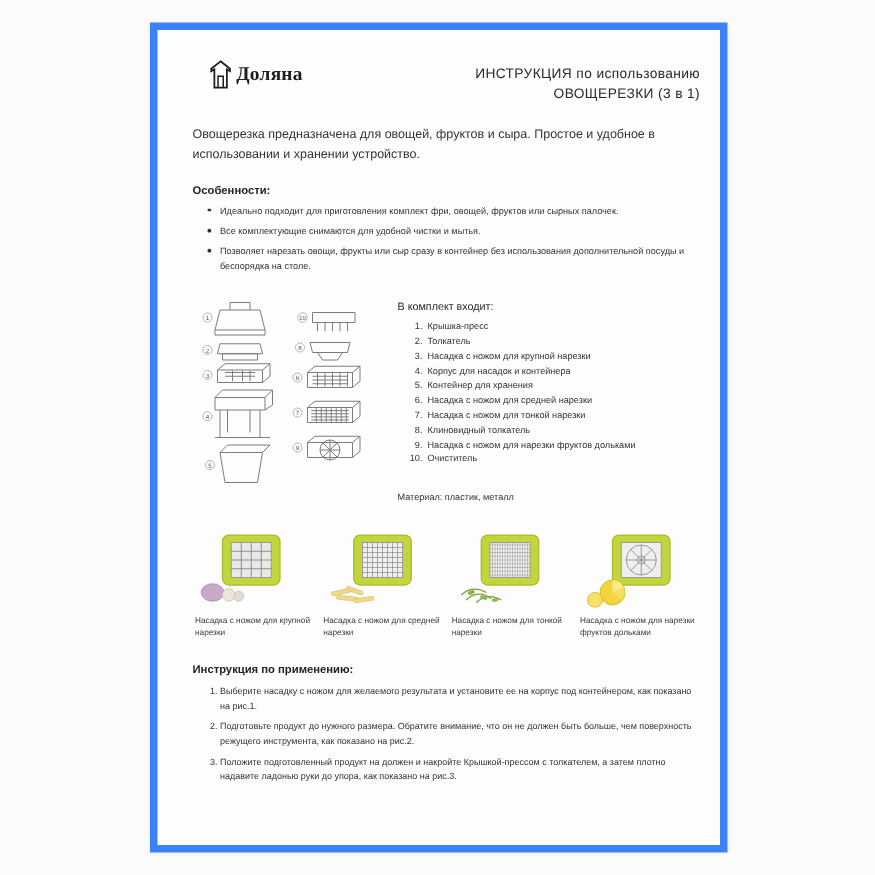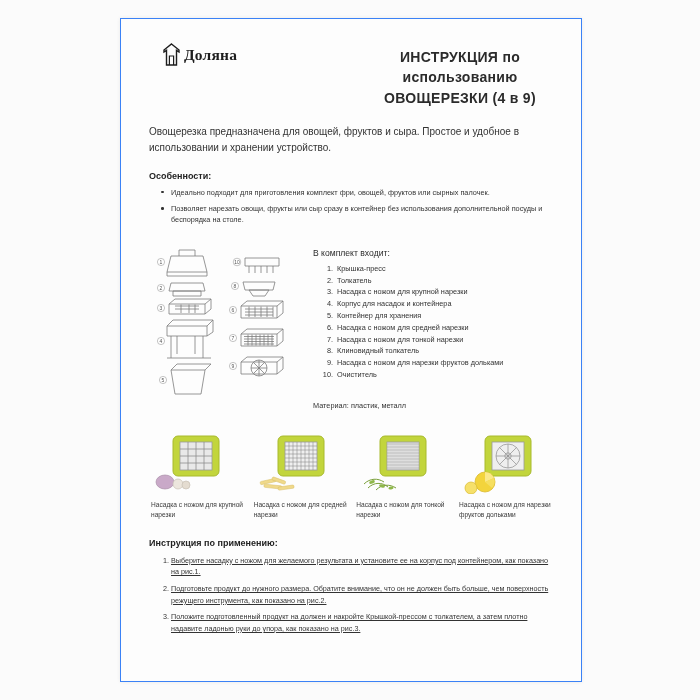--- a/index.html
+++ b/index.html
@@ -20,21 +20,21 @@
     height: 700px;
     background: #fbfbfb;
   }
   .sheet {
     position: absolute;
     left: 120px;
     top: 18px;
     width: 462px;
     height: 664px;
     background: #fdfdfd;
-    border: 1px solid #3b82f6;
+    border: 6px solid #3b82f6;
     box-shadow: 0 0 4px rgba(0,0,0,0.07);
     box-sizing: border-box;
     padding: 0;
   }
   .inner {
     position: absolute;
     left: 28px;
     top: 24px;
     width: 406px;
   }
@@ -58,23 +58,23 @@
     height: 24px;
   }
   .brand-name {
     font-family: "Liberation Serif", serif;
     font-weight: bold;
     font-size: 15.5px;
     letter-spacing: 0.2px;
     color: #1d1d1d;
   }
   .doc-title {
-    text-align: center;
-    font-size: 14px;
-    font-weight: bold;
+    text-align: right;
+    font-size: 11px;
+    font-weight: normal;
     line-height: 1.45;
     letter-spacing: 0.3px;
     padding-top: 4px;
     width: 190px;
   }
 
   
   .intro {
     font-size: 10px;
     line-height: 1.65;
@@ -177,21 +177,20 @@
   
   .usage {
     margin-top: 18px;
   }
   ol.usage-list {
     margin: 7px 0 0 0;
     padding-left: 22px;
     font-size: 7.2px;
     line-height: 1.62;
     color: #333;
-    text-decoration: underline;
   }
   ol.usage-list li {
     margin-bottom: 5px;
   }
 </style>
 </head>
 <body>
 
 <div class="page">
   <div class="sheet">
@@ -202,29 +201,30 @@
           <span class="brand-mark">
             <svg width="17" height="24" viewBox="0 0 17 24">
               <path d="M8.5 1 L16 7 L16 9 L13.5 7.4 L13.5 22 L3.5 22 L3.5 7.4 L1 9 L1 7 Z" fill="none" stroke="#1d1d1d" stroke-width="1.4"></path>
               <path d="M6.4 22 L6.4 13 L10.6 13 L10.6 22" fill="none" stroke="#1d1d1d" stroke-width="1.2"></path>
             </svg>
           </span>
           <span class="brand-name">Доляна</span>
         </div>
         <div class="doc-title">
           <div>ИНСТРУКЦИЯ  по использованию</div>
-          <div>ОВОЩЕРЕЗКИ (4 в 9)</div>
+          <div>ОВОЩЕРЕЗКИ (3 в 1)</div>
         </div>
       </div>
 
       <div class="intro">Овощерезка предназначена для овощей, фруктов и сыра. Простое и удобное в использовании и хранении устройство.</div>
 
       <div class="section-title">Особенности:</div>
       <ul class="features">
         <li>Идеально подходит для приготовления комплект фри, овощей, фруктов или сырных палочек.</li>
+        <li>Все комплектующие снимаются для удобной чистки и мытья.</li>
         <li>Позволяет нарезать овощи, фрукты или сыр сразу в контейнер без использования дополнительной посуды и беспорядка на столе.</li>
       </ul>
 
       <div class="middle">
 
         <div class="diagram">
           <svg width="158" height="152" viewBox="0 0 158 152">
             <g fill="none" stroke="#7c7c7c" stroke-width="0.8">
 
               <path d="M22 10 L54 10 L58 26 L18 26 Z"></path>

